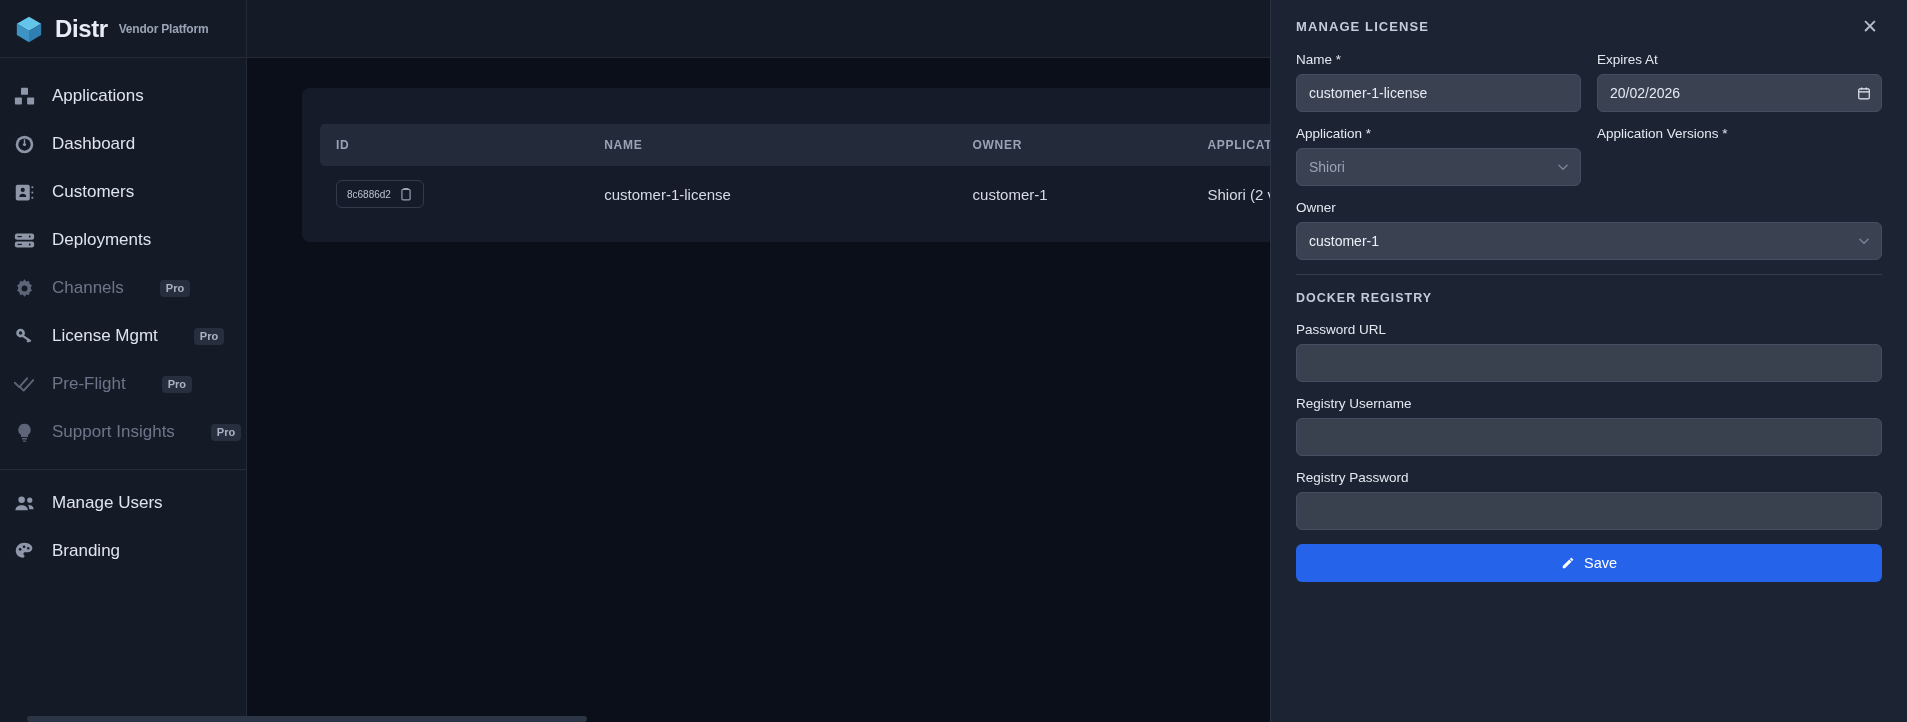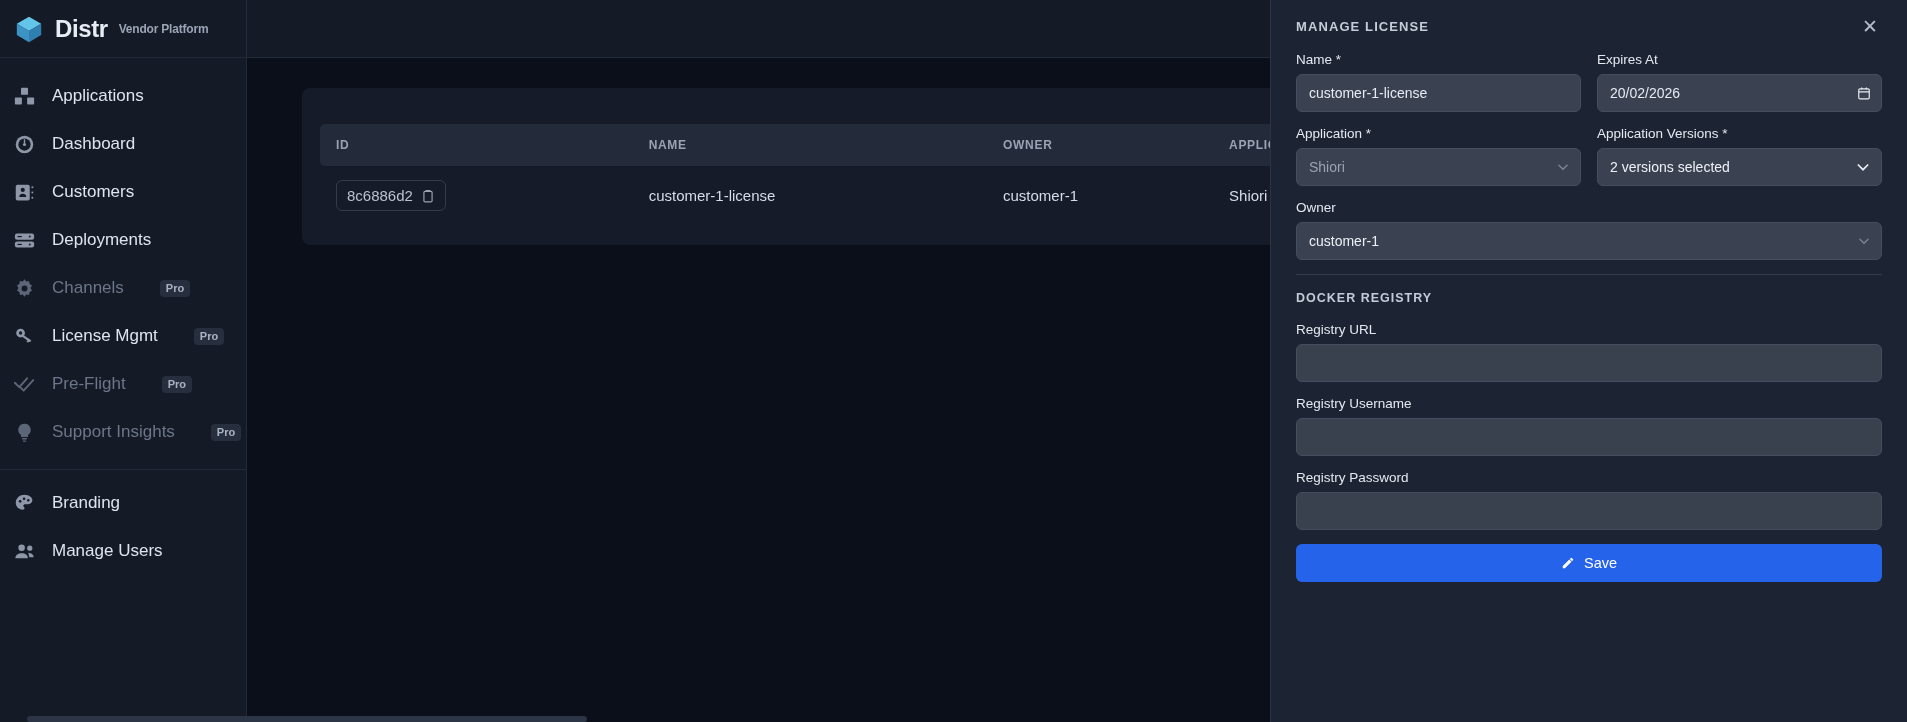--- a/index.html
+++ b/index.html
@@ -77,21 +77,21 @@
     color: #99a3b4; font-size: 12px; font-weight: bold; letter-spacing: 0.7px;
     text-align: left; padding: 13px 0 13px 16px; height: 42px;
   }
   table.lic thead th:first-child { border-top-left-radius: 5px; border-bottom-left-radius: 5px; }
   table.lic tbody td {
     color: #d6dce7; font-size: 15px; padding: 14px 0 14px 16px; height: 56px;
   }
   .id-chip {
     display: inline-flex; align-items: center; gap: 8px;
     border: 1px solid #323b4c; border-radius: 6px;
-    padding: 6px 10px; font-size: 15px; color: #b9c2d0;
+    padding: 6px 10px; font-size: 10px; color: #b9c2d0;
     font-family: "Liberation Sans", sans-serif;
   }
   .id-chip .cp { color: #9aa4b5; display: flex; }
 
   
   .drawer {
     position: absolute; top: 0; right: 0;
     width: 637px; height: 722px;
     background: #1c2433;
     border-left: 1px solid #2b3445;
@@ -267,40 +267,40 @@
             </svg>
         </span>
         <span>Support Insights</span>
         <span class="pro-badge">Pro</span>
       </div>
 
       <div class="nav-sep"></div>
 
       <div class="nav-item">
         <span class="ico">
-          <svg width="21" height="21" viewBox="0 0 24 24" fill="currentColor">
-              <path d="M12 2C6.5 2 2 6 2 11.2 2 16 5.8 19 10 19c1.6 0 2-.7 2-1.6 0-1.5-1.3-1.6-1.3-2.9 0-1 .9-1.7 2.3-1.7h2.6c3.2 0 5.4-2 5.4-4.6C21 5.3 17.3 2 12 2z"></path>
-              <circle cx="7" cy="9.5" r="1.5" fill="#141a26"></circle>
-              <circle cx="11.5" cy="6.5" r="1.5" fill="#141a26"></circle>
-              <circle cx="16.3" cy="8.2" r="1.4" fill="#141a26"></circle>
-            </svg>
-        </span>
-        <span>Branding</span>
-      </div>
-
-      <div class="nav-item">
-        <span class="ico">
           <svg width="23" height="23" viewBox="0 0 24 24" fill="currentColor">
               <circle cx="9" cy="8" r="3.4"></circle>
               <circle cx="17.5" cy="8.5" r="2.7"></circle>
               <path d="M2.5 19c0-3.3 2.9-5.2 6.5-5.2s6.5 1.9 6.5 5.2z"></path>
               <path d="M16 13.3c3 .2 5.5 1.8 5.5 4.6H17z"></path>
             </svg>
         </span>
         <span>Manage Users</span>
+      </div>
+
+      <div class="nav-item">
+        <span class="ico">
+          <svg width="21" height="21" viewBox="0 0 24 24" fill="currentColor">
+              <path d="M12 2C6.5 2 2 6 2 11.2 2 16 5.8 19 10 19c1.6 0 2-.7 2-1.6 0-1.5-1.3-1.6-1.3-2.9 0-1 .9-1.7 2.3-1.7h2.6c3.2 0 5.4-2 5.4-4.6C21 5.3 17.3 2 12 2z"></path>
+              <circle cx="7" cy="9.5" r="1.5" fill="#141a26"></circle>
+              <circle cx="11.5" cy="6.5" r="1.5" fill="#141a26"></circle>
+              <circle cx="16.3" cy="8.2" r="1.4" fill="#141a26"></circle>
+            </svg>
+        </span>
+        <span>Branding</span>
       </div>
 
     </nav>
   </aside>
 
   <section class="main">
     <div class="topbar"></div>
 
     <div class="content">
       <div class="card">
@@ -376,49 +376,41 @@
           <input class="inp sel" type="text" readonly="" value="Shiori" style="">
           <span class="chev dimc">
             <svg width="14" height="14" viewBox="0 0 24 24" fill="none" stroke="currentColor" stroke-width="2.4" stroke-linecap="round">
                 <polyline points="5,9 12,16 19,9"></polyline>
               </svg>
           </span>
         </div>
       </div>
       <div class="fld half">
         <label class="lbl">Application Versions *</label>
-        <div class="sel-wrap">
-          <input class="inp sel strong" type="text" readonly="" value="2 versions selected" style="">
-          <span class="chev bright">
-            <svg width="16" height="16" viewBox="0 0 24 24" fill="none" stroke="currentColor" stroke-width="2.6" stroke-linecap="round">
-                <polyline points="5,9 12,16 19,9"></polyline>
-              </svg>
-          </span>
-        </div>
       </div>
     </div>
 
     <div class="fld full">
       <label class="lbl">Owner</label>
       <div class="sel-wrap">
         <input class="inp sel strong" type="text" readonly="" value="customer-1" style="">
         <span class="chev dimc">
           <svg width="14" height="14" viewBox="0 0 24 24" fill="none" stroke="currentColor" stroke-width="2.4" stroke-linecap="round">
               <polyline points="5,9 12,16 19,9"></polyline>
             </svg>
         </span>
       </div>
     </div>
 
     <div class="divider"></div>
 
     <div class="sect-title">DOCKER REGISTRY</div>
 
     <div class="fld full">
-      <label class="lbl">Registry URL</label>
+      <label class="lbl">Password URL</label>
       <input class="inp empty" type="text" value="" style="">
     </div>
 
     <div class="fld full">
       <label class="lbl">Registry Username</label>
       <input class="inp empty" type="text" value="" style="">
     </div>
 
     <div class="fld full">
       <label class="lbl">Registry Password</label>

